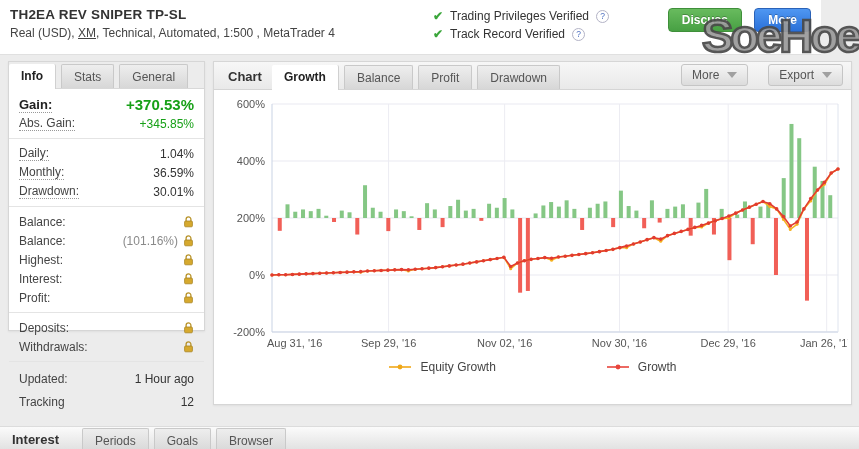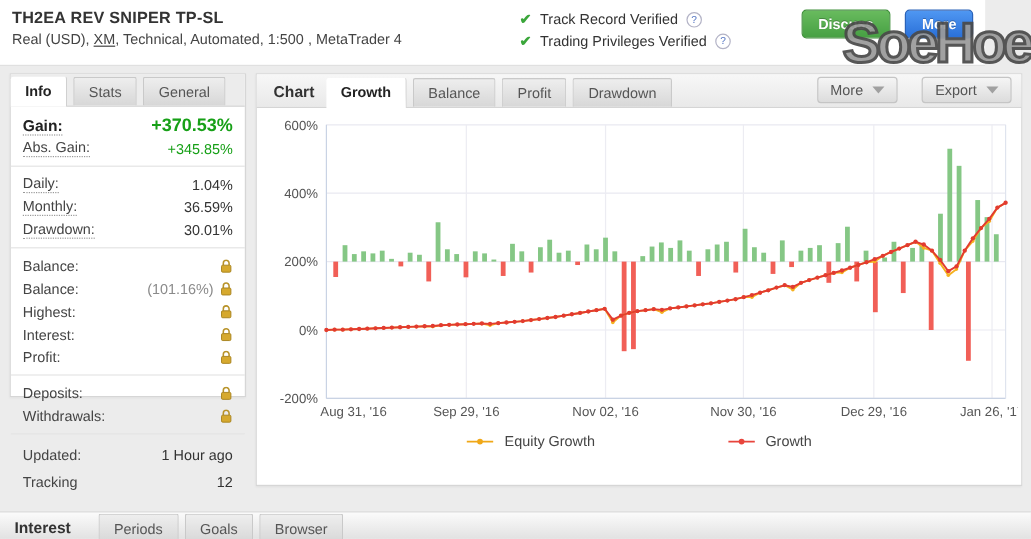--- a/index.html
+++ b/index.html
@@ -72,26 +72,26 @@
 <body>
 
 <div class="top-header">
   <div class="title-block">
     <h1 class="sys-title">TH2EA REV SNIPER TP-SL</h1>
     <div class="sys-sub"><span>Real (USD), </span><span class="broker-link">XM</span><span>, Technical, Automated, 1:500 , MetaTrader 4</span></div>
   </div>
   <div class="verify-block">
     <div class="verify-row">
       <span class="check-icon"></span>
-      <span>Track Record Verified</span>
+      <span>Trading Privileges Verified</span>
       <span class="help-icon"></span>
     </div>
     <div class="verify-row">
       <span class="check-icon"></span>
-      <span>Trading Privileges Verified</span>
+      <span>Track Record Verified</span>
       <span class="help-icon"></span>
     </div>
   </div>
   <div class="actions">
     <span class="btn btn-discuss">Discuss</span>
     <span class="btn btn-copy">More</span>
   </div>
 </div>
 <div class="watermark">SoeHoe</div>
 

